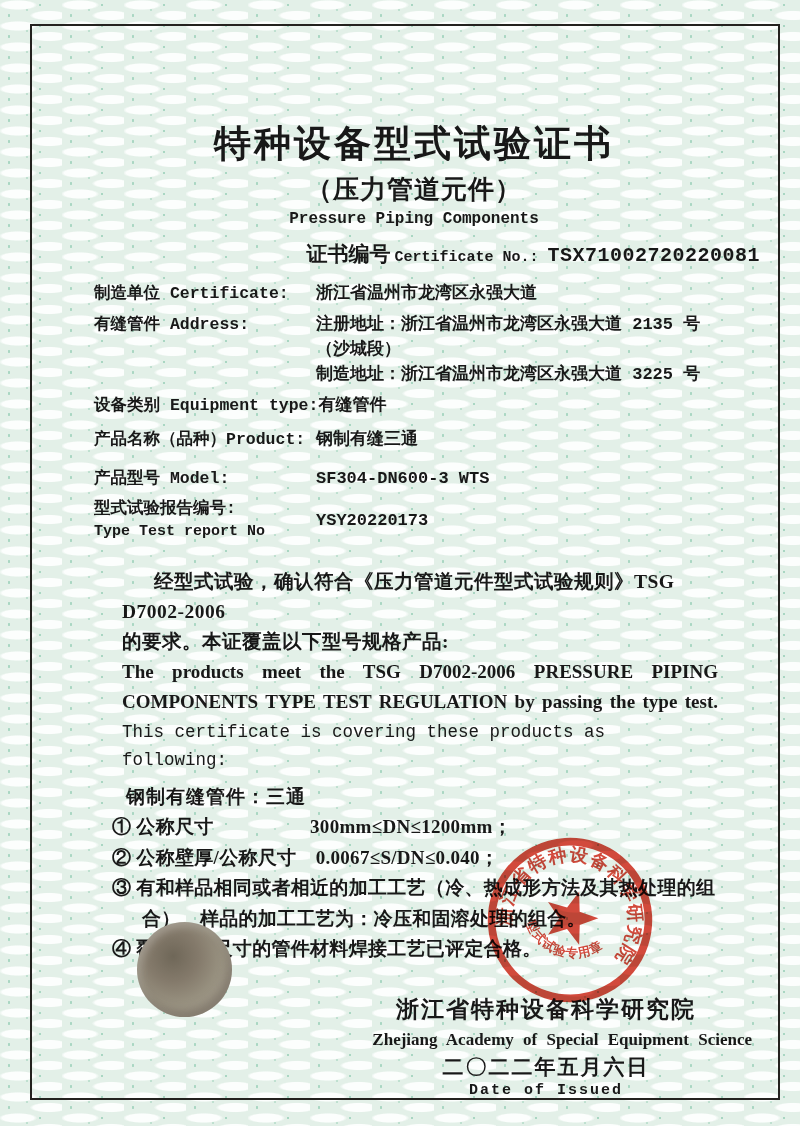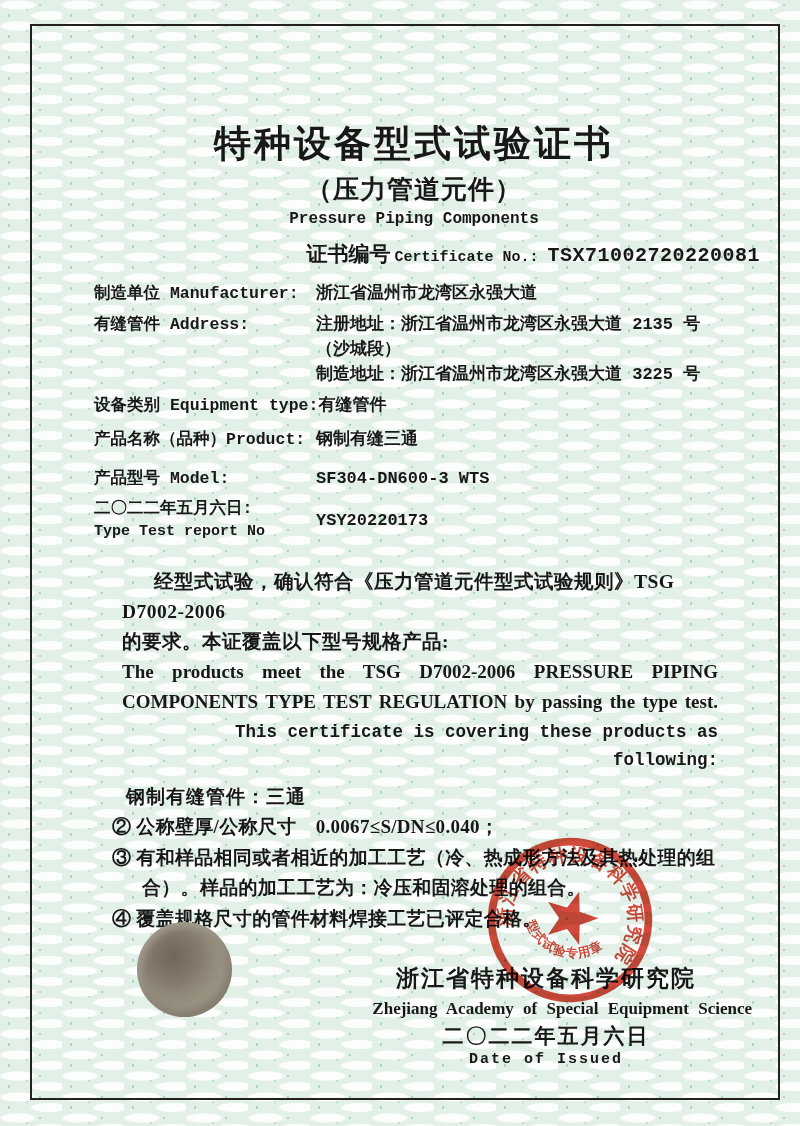--- a/index.html
+++ b/index.html
@@ -40,21 +40,21 @@
   .frow.gap-s{margin-bottom:9px}.frow.gap-m{margin-bottom:14px}
   .lab2{font-size:15px;font-weight:600;line-height:23px;}
   .frow.report .lab{line-height:23px;white-space:normal;}
   .frow.report .val{align-self:center;}
 
   
   .stmt{margin-top:24px;margin-left:28px;}
   .stmt .zh{font-size:19.5px;font-weight:600;line-height:30px;letter-spacing:0.5px;}
   .stmt .zh.ind{text-indent:32px;}
   .stmt .enb{font-size:19px;font-weight:700;line-height:30px;text-align:justify;text-align-last:justify;}
-  .stmt .enm{font-family:"Liberation Mono","DejaVu Sans Mono",monospace;font-weight:700;font-size:17.5px;line-height:28px;margin-top:1px;text-align:right;}
+  .stmt .enm{font-family:"Liberation Mono","DejaVu Sans Mono",monospace;font-weight:400;font-size:17.5px;line-height:28px;margin-top:1px;}
 
   
   .prods{margin-top:8px;margin-left:18px;font-size:19px;font-weight:600;}
   .prods .phead{line-height:30px;letter-spacing:1px;margin-left:14px;}
   .prods .item{line-height:30.5px;padding-left:30px;text-indent:-30px;letter-spacing:0.3px;}
 
   
   .issuer{margin-top:30px;margin-left:auto;margin-right:-34px;width:412px;text-align:center;position:relative;z-index:2;}
   .iss-zh{font-size:23px;font-weight:700;letter-spacing:2px;line-height:30px;}
   .iss-en{font-size:17px;font-weight:600;line-height:22px;margin-top:4px;word-spacing:5px;text-align:right;}
@@ -82,21 +82,21 @@
   </div>
 
   <div class="certline">
     <span class="zh">证书编号</span>
     <span class="en">Certificate No.: </span>
     <span class="no">TSX71002720220081</span>
   </div>
 
   <div class="fields">
     <div class="frow">
-      <div class="lab">制造单位 Manufacturer:</div>
+      <div class="lab">制造单位 Certificate:</div>
       <div class="val">浙江省温州市龙湾区永强大道</div>
     </div>
     <div class="frow">
       <div class="lab">有缝管件 Address:</div>
       <div class="val">
         <div>注册地址：浙江省温州市龙湾区永强大道 2135 号（沙城段）</div>
         <div>制造地址：浙江省温州市龙湾区永强大道 3225 号</div>
       </div>
     </div>
     <div class="frow gap-s">
@@ -106,37 +106,38 @@
     <div class="frow gap-m">
       <div class="lab">产品名称（品种）Product:</div>
       <div class="val">钢制有缝三通</div>
     </div>
     <div class="frow">
       <div class="lab">产品型号 Model:</div>
       <div class="val">SF304-DN600-3 WTS</div>
     </div>
     <div class="frow report">
       <div class="lab">
-        <div>二〇二二年五月六日:</div>
+        <div>型式试验报告编号:</div>
         <div class="lab2">Type Test report No</div>
       </div>
       <div class="val">YSY20220173</div>
     </div>
   </div>
 
   <div class="stmt">
     <div class="zh ind">经型式试验，确认符合《压力管道元件型式试验规则》TSG D7002-2006</div>
     <div class="zh">的要求。本证覆盖以下型号规格产品:</div>
     <div class="enb">The products meet the TSG D7002-2006 PRESSURE PIPING</div>
     <div class="enb">COMPONENTS TYPE TEST REGULATION by passing the type test.</div>
     <div class="enm">This certificate is covering these products as following:</div>
   </div>
 
   <div class="prods">
     <div class="phead">钢制有缝管件：三通</div>
+    <div class="item">① 公称尺寸　　　　　300mm≤DN≤1200mm；</div>
     <div class="item">② 公称壁厚/公称尺寸　0.0067≤S/DN≤0.040；</div>
     <div class="item">③ 有和样品相同或者相近的加工工艺（冷、热成形方法及其热处理的组合）。样品的加工工艺为：冷压和固溶处理的组合。</div>
     <div class="item">④ 覆盖规格尺寸的管件材料焊接工艺已评定合格。</div>
   </div>
 
   <div class="issuer">
     <div class="iss-zh">浙江省特种设备科学研究院</div>
     <div class="iss-en">Zhejiang Academy of Special Equipment Science</div>
     <div class="date-zh">二〇二二年五月六日</div>
     <div class="date-en">Date of Issued</div>

